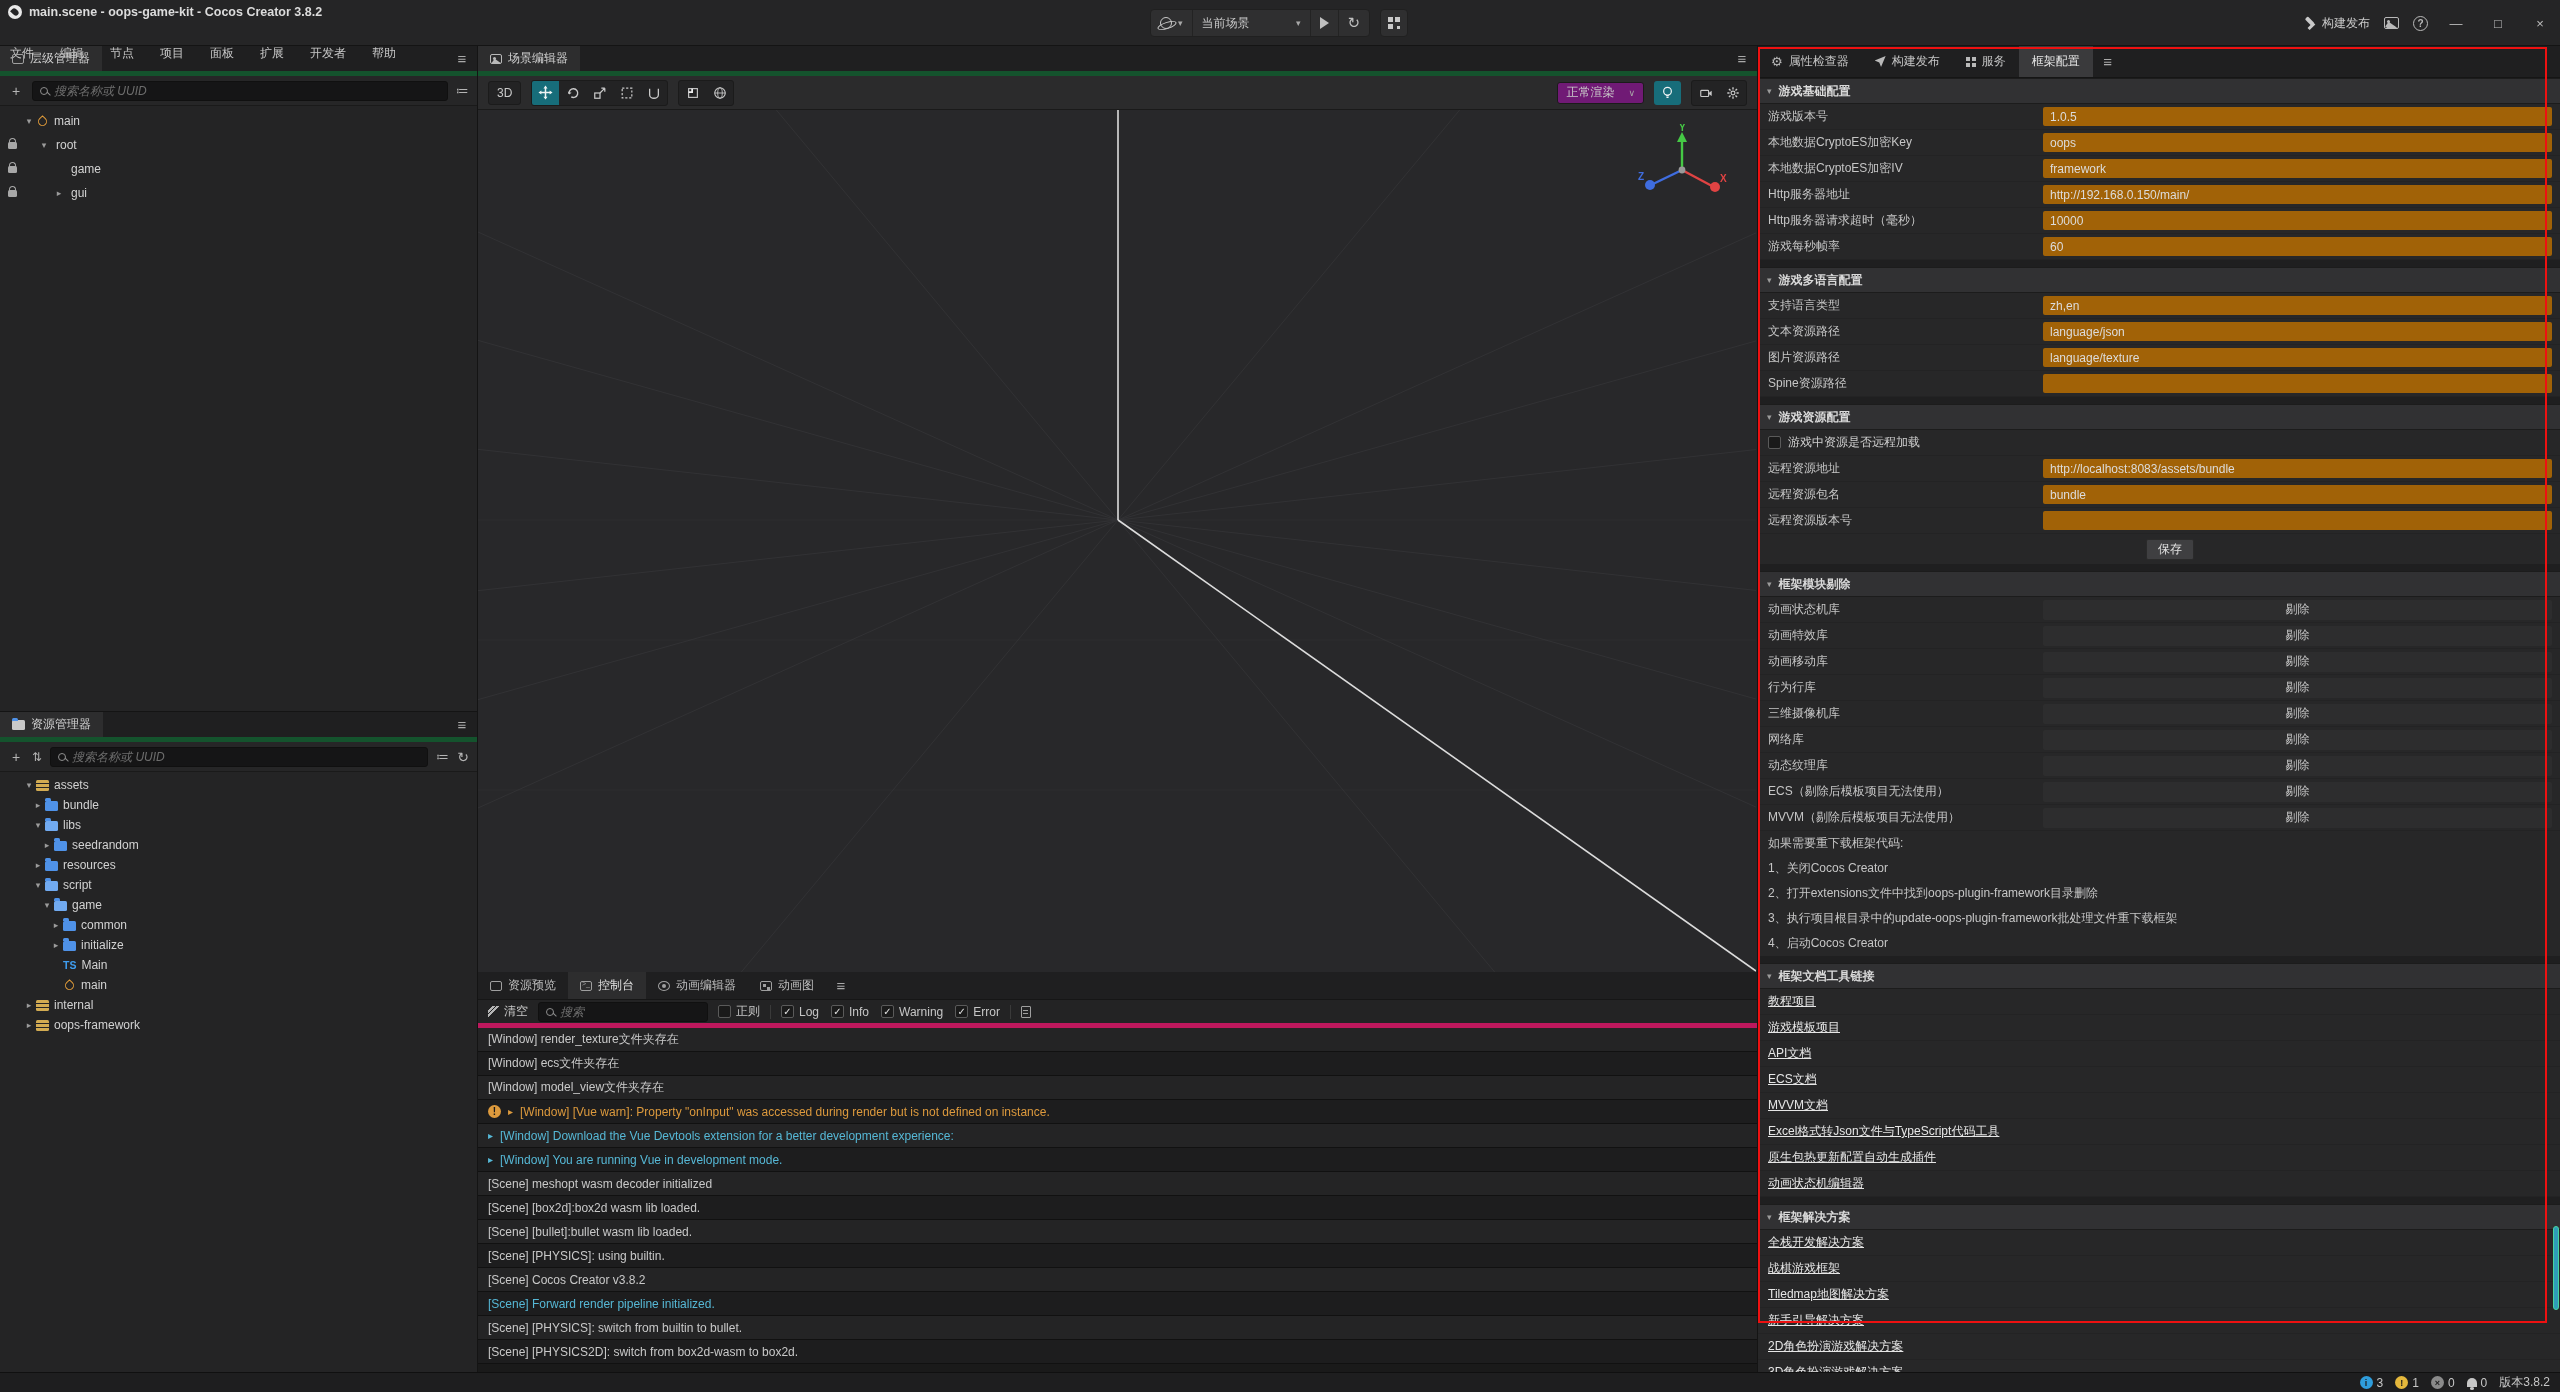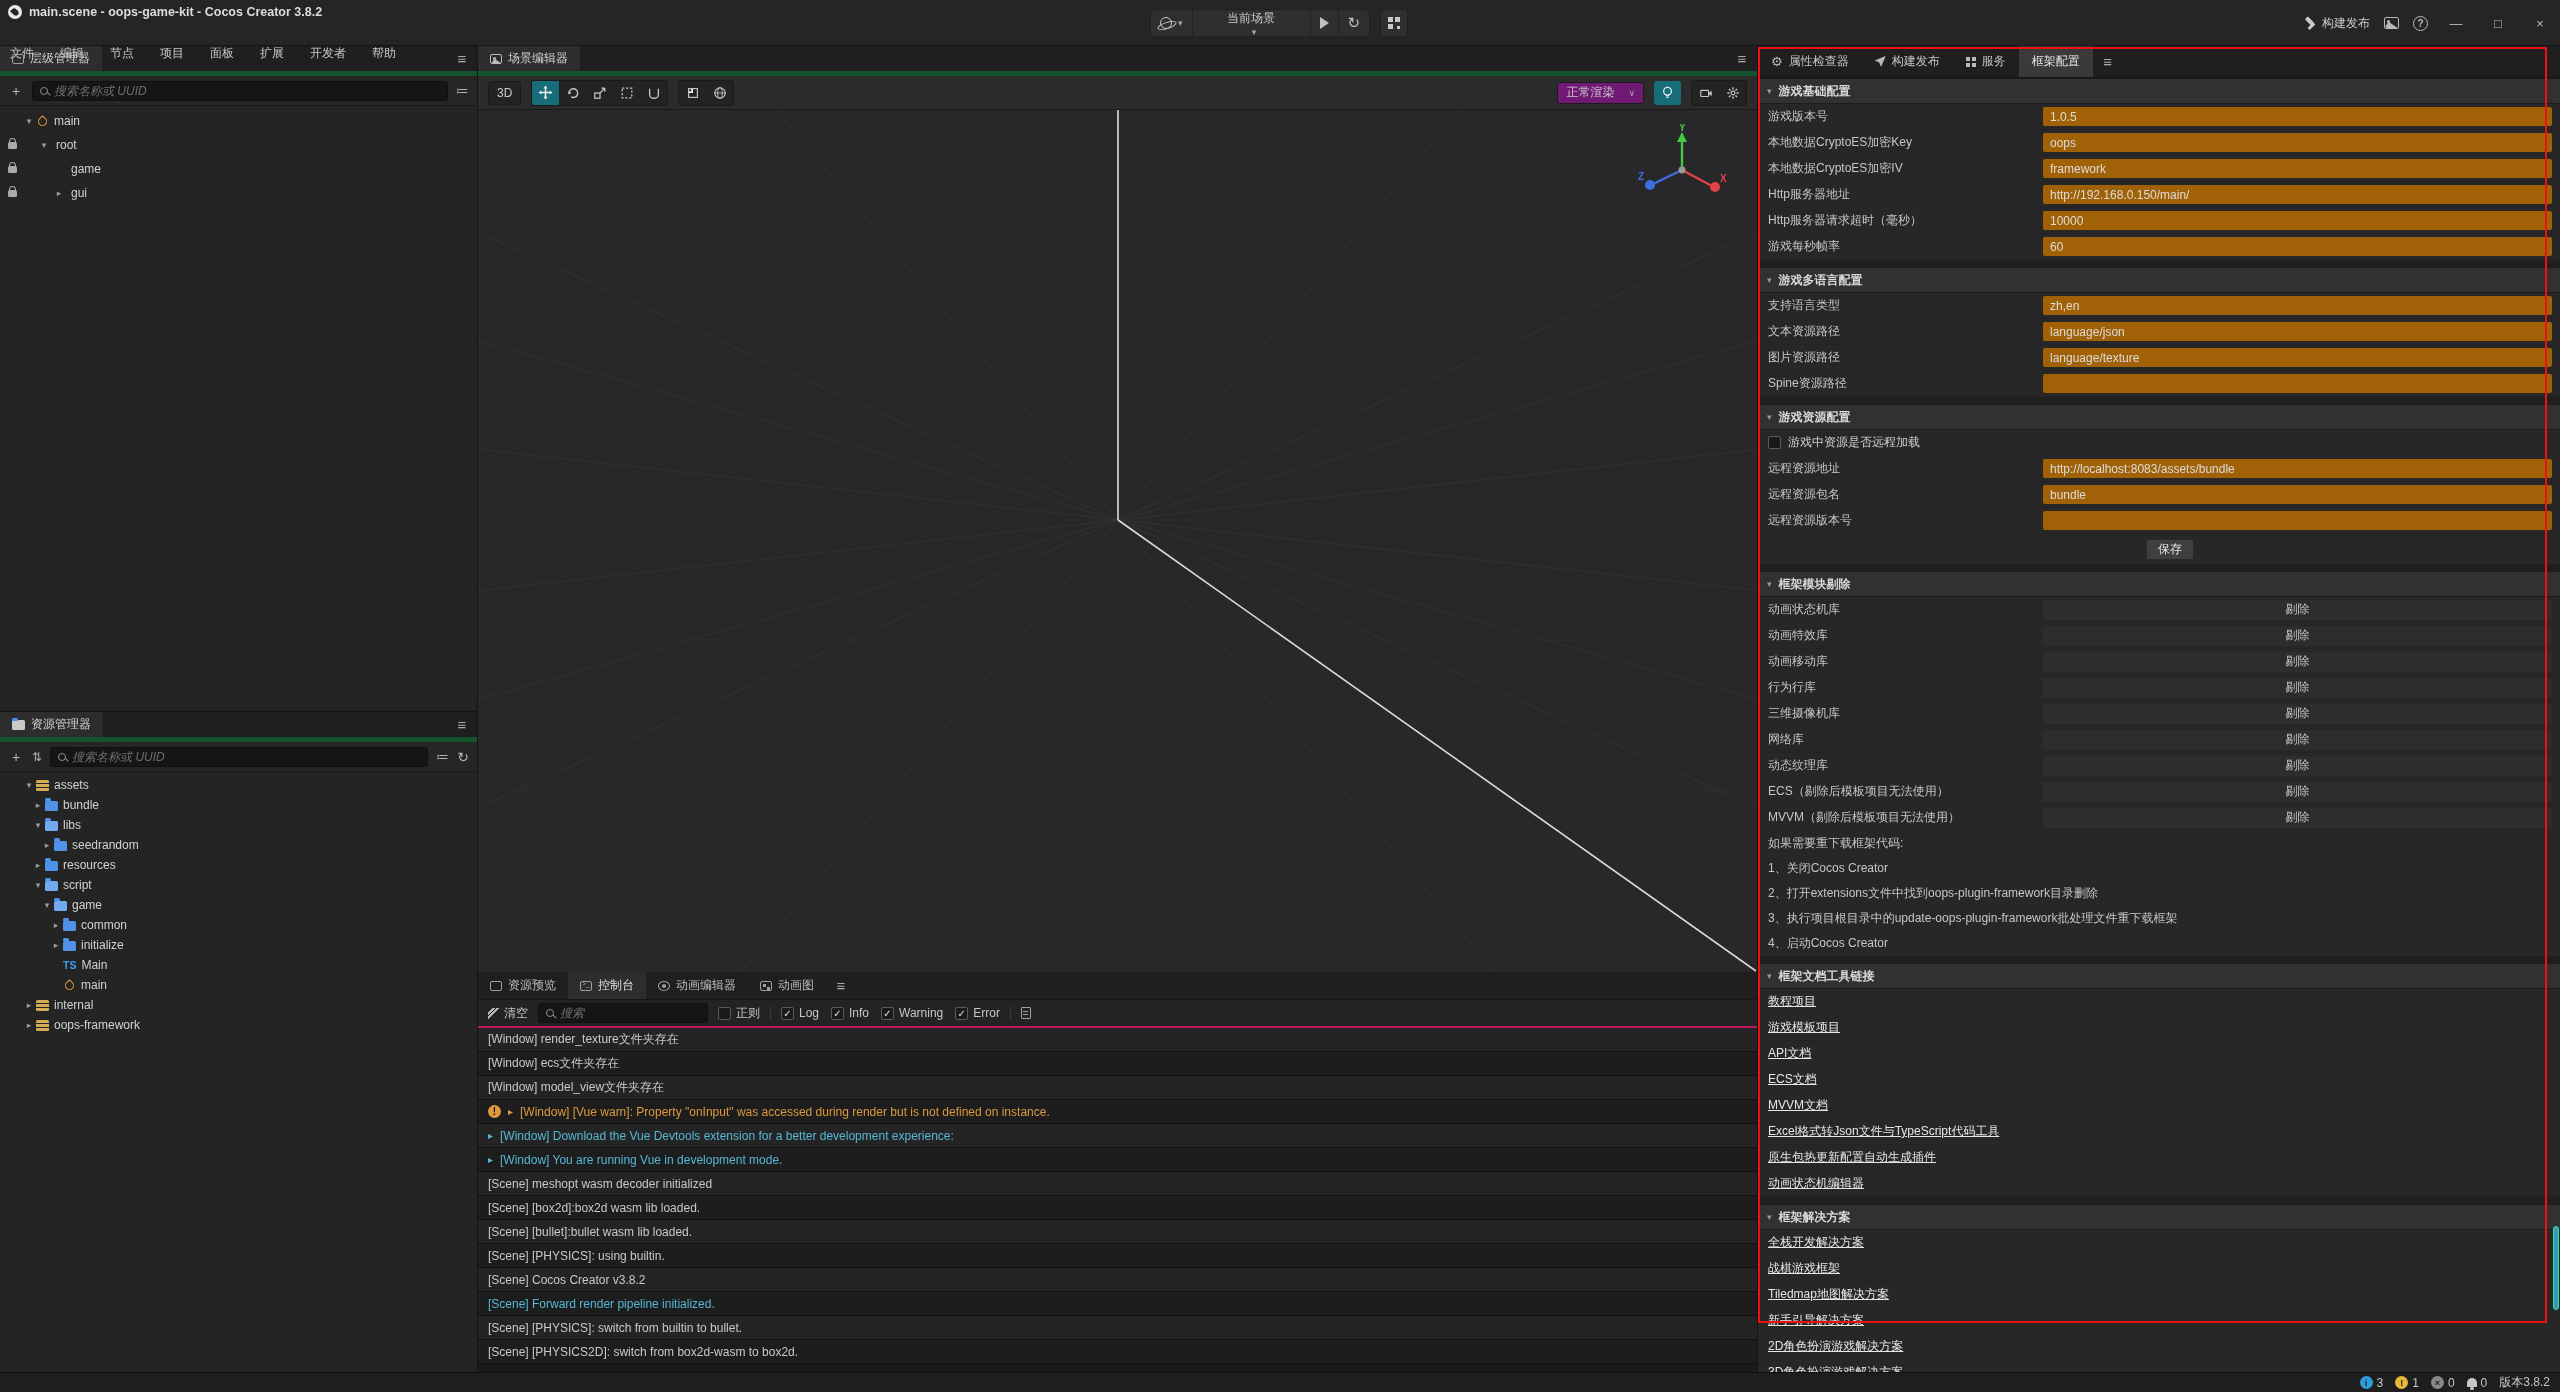--- a/index.html
+++ b/index.html
@@ -15,21 +15,21 @@
   .win-title{color:#dcdcdc;font-weight:bold;font-size:12.5px;}
   .menu-row{height:22px;display:flex;align-items:center;padding-left:10px;gap:26px;margin-top:18px;}
   .menu-item{color:#c6c6c6;cursor:default;}
   .center-tools{position:absolute;left:1150px;top:8px;height:30px;display:flex;align-items:center;gap:10px;}
   .seg{display:flex;align-items:center;background:#2f2f30;border:1px solid #202020;border-radius:4px;height:28px;overflow:hidden;}
   .seg>*{display:flex;align-items:center;justify-content:center;height:100%;padding:0 9px;border-right:1px solid #232323;color:#c9c9c9;}
   .seg>*:last-child{border-right:none;}
   .planet{width:12px;height:12px;border-radius:50%;border:1.5px solid #c9c9c9;position:relative;display:inline-block;}
   .planet::after{content:"";position:absolute;left:-4px;top:4px;width:18px;height:5px;border:1px solid #c9c9c9;border-radius:50%;transform:rotate(-18deg);}
   .dd-caret{font-size:9px;color:#a8a8a8;margin-left:6px;}
-  .scene-dd{min-width:118px;justify-content:space-between;flex-direction:column;}
+  .scene-dd{min-width:118px;justify-content:space-between;}
   .play-tri{width:0;height:0;border-left:9px solid #bfbfbf;border-top:6px solid transparent;border-bottom:6px solid transparent;display:inline-block;}
   .reload{font-size:15px;color:#bfbfbf;}
   .qr-btn{width:28px;height:28px;background:#2f2f30;border:1px solid #202020;border-radius:4px;display:flex;align-items:center;justify-content:center;}
   .qr{width:12px;height:12px;background:
       linear-gradient(#c9c9c9,#c9c9c9) 0 0/5px 5px no-repeat,
       linear-gradient(#c9c9c9,#c9c9c9) 100% 0/5px 5px no-repeat,
       linear-gradient(#c9c9c9,#c9c9c9) 0 100%/5px 5px no-repeat,
       linear-gradient(#c9c9c9,#c9c9c9) 100% 100%/3px 3px no-repeat;}
   .right-tools{position:absolute;right:0;top:0;height:46px;display:flex;align-items:center;gap:14px;padding-right:6px;}
   .build-btn{display:flex;align-items:center;gap:5px;color:#c9c9c9;}
@@ -96,21 +96,21 @@
   
   .console-panel{flex:1;}
   .c-tabs{height:28px;background:#1f1f20;display:flex;align-items:stretch;border-bottom:1px solid #161616;flex:0 0 28px;}
   .c-tab{display:flex;align-items:center;gap:6px;padding:0 12px;color:#bdbdbd;}
   .c-tab.active{background:#2d2d2e;color:#e0e0e0;}
   .tab-ico{width:12px;height:10px;border:1.2px solid #9f9f9f;border-radius:2px;position:relative;}
   .tab-ico.term::after{content:">_";position:absolute;left:1px;top:-2px;font-size:7px;color:#9f9f9f;}
   .tab-ico.anim{border-radius:50%;}
   .tab-ico.anim::after{content:"";position:absolute;left:3px;top:2px;width:4px;height:4px;background:#9f9f9f;border-radius:50%;}
   .tab-ico.graph::after{content:"";position:absolute;left:2px;top:2px;width:3px;height:3px;background:#9f9f9f;box-shadow:4px 3px 0 #9f9f9f;}
-  .c-toolbar{height:28px;background:#232324;display:flex;align-items:center;gap:10px;padding:0 10px;border-bottom:2px solid #be185d;flex:0 0 28px;}
+  .c-toolbar{height:28px;background:#232324;display:flex;align-items:center;gap:10px;padding:0 10px;border-bottom:5px solid #be185d;flex:0 0 28px;}
   .clear-btn{display:flex;align-items:center;gap:5px;color:#c6c6c6;}
   .brush{width:11px;height:11px;background:linear-gradient(135deg,transparent 3px,#b5b5b5 3px 5px,transparent 5px 6px,#b5b5b5 6px 8px,transparent 8px);}
   .c-search{width:170px;flex:0 0 170px;}
   .cb{width:13px;height:13px;background:#1a1a1a;border:1px solid #5a5a5a;border-radius:2px;display:inline-flex;align-items:center;justify-content:center;font-size:10px;color:#e2e2e2;flex:0 0 13px;}
   .cb.on::after{content:"✓";}
   .cblab{display:flex;align-items:center;gap:5px;color:#c6c6c6;}
   .vsep{width:1px;height:14px;background:#3a3a3a;}
   .doc-ico{width:10px;height:12px;border:1.2px solid #9f9f9f;border-radius:1px;position:relative;}
   .doc-ico::after{content:"";position:absolute;left:1.5px;top:3px;width:5px;height:1.2px;background:#9f9f9f;box-shadow:0 3px 0 #9f9f9f;}
   .logs{flex:1;background:#1a1a1a;overflow:hidden;}

